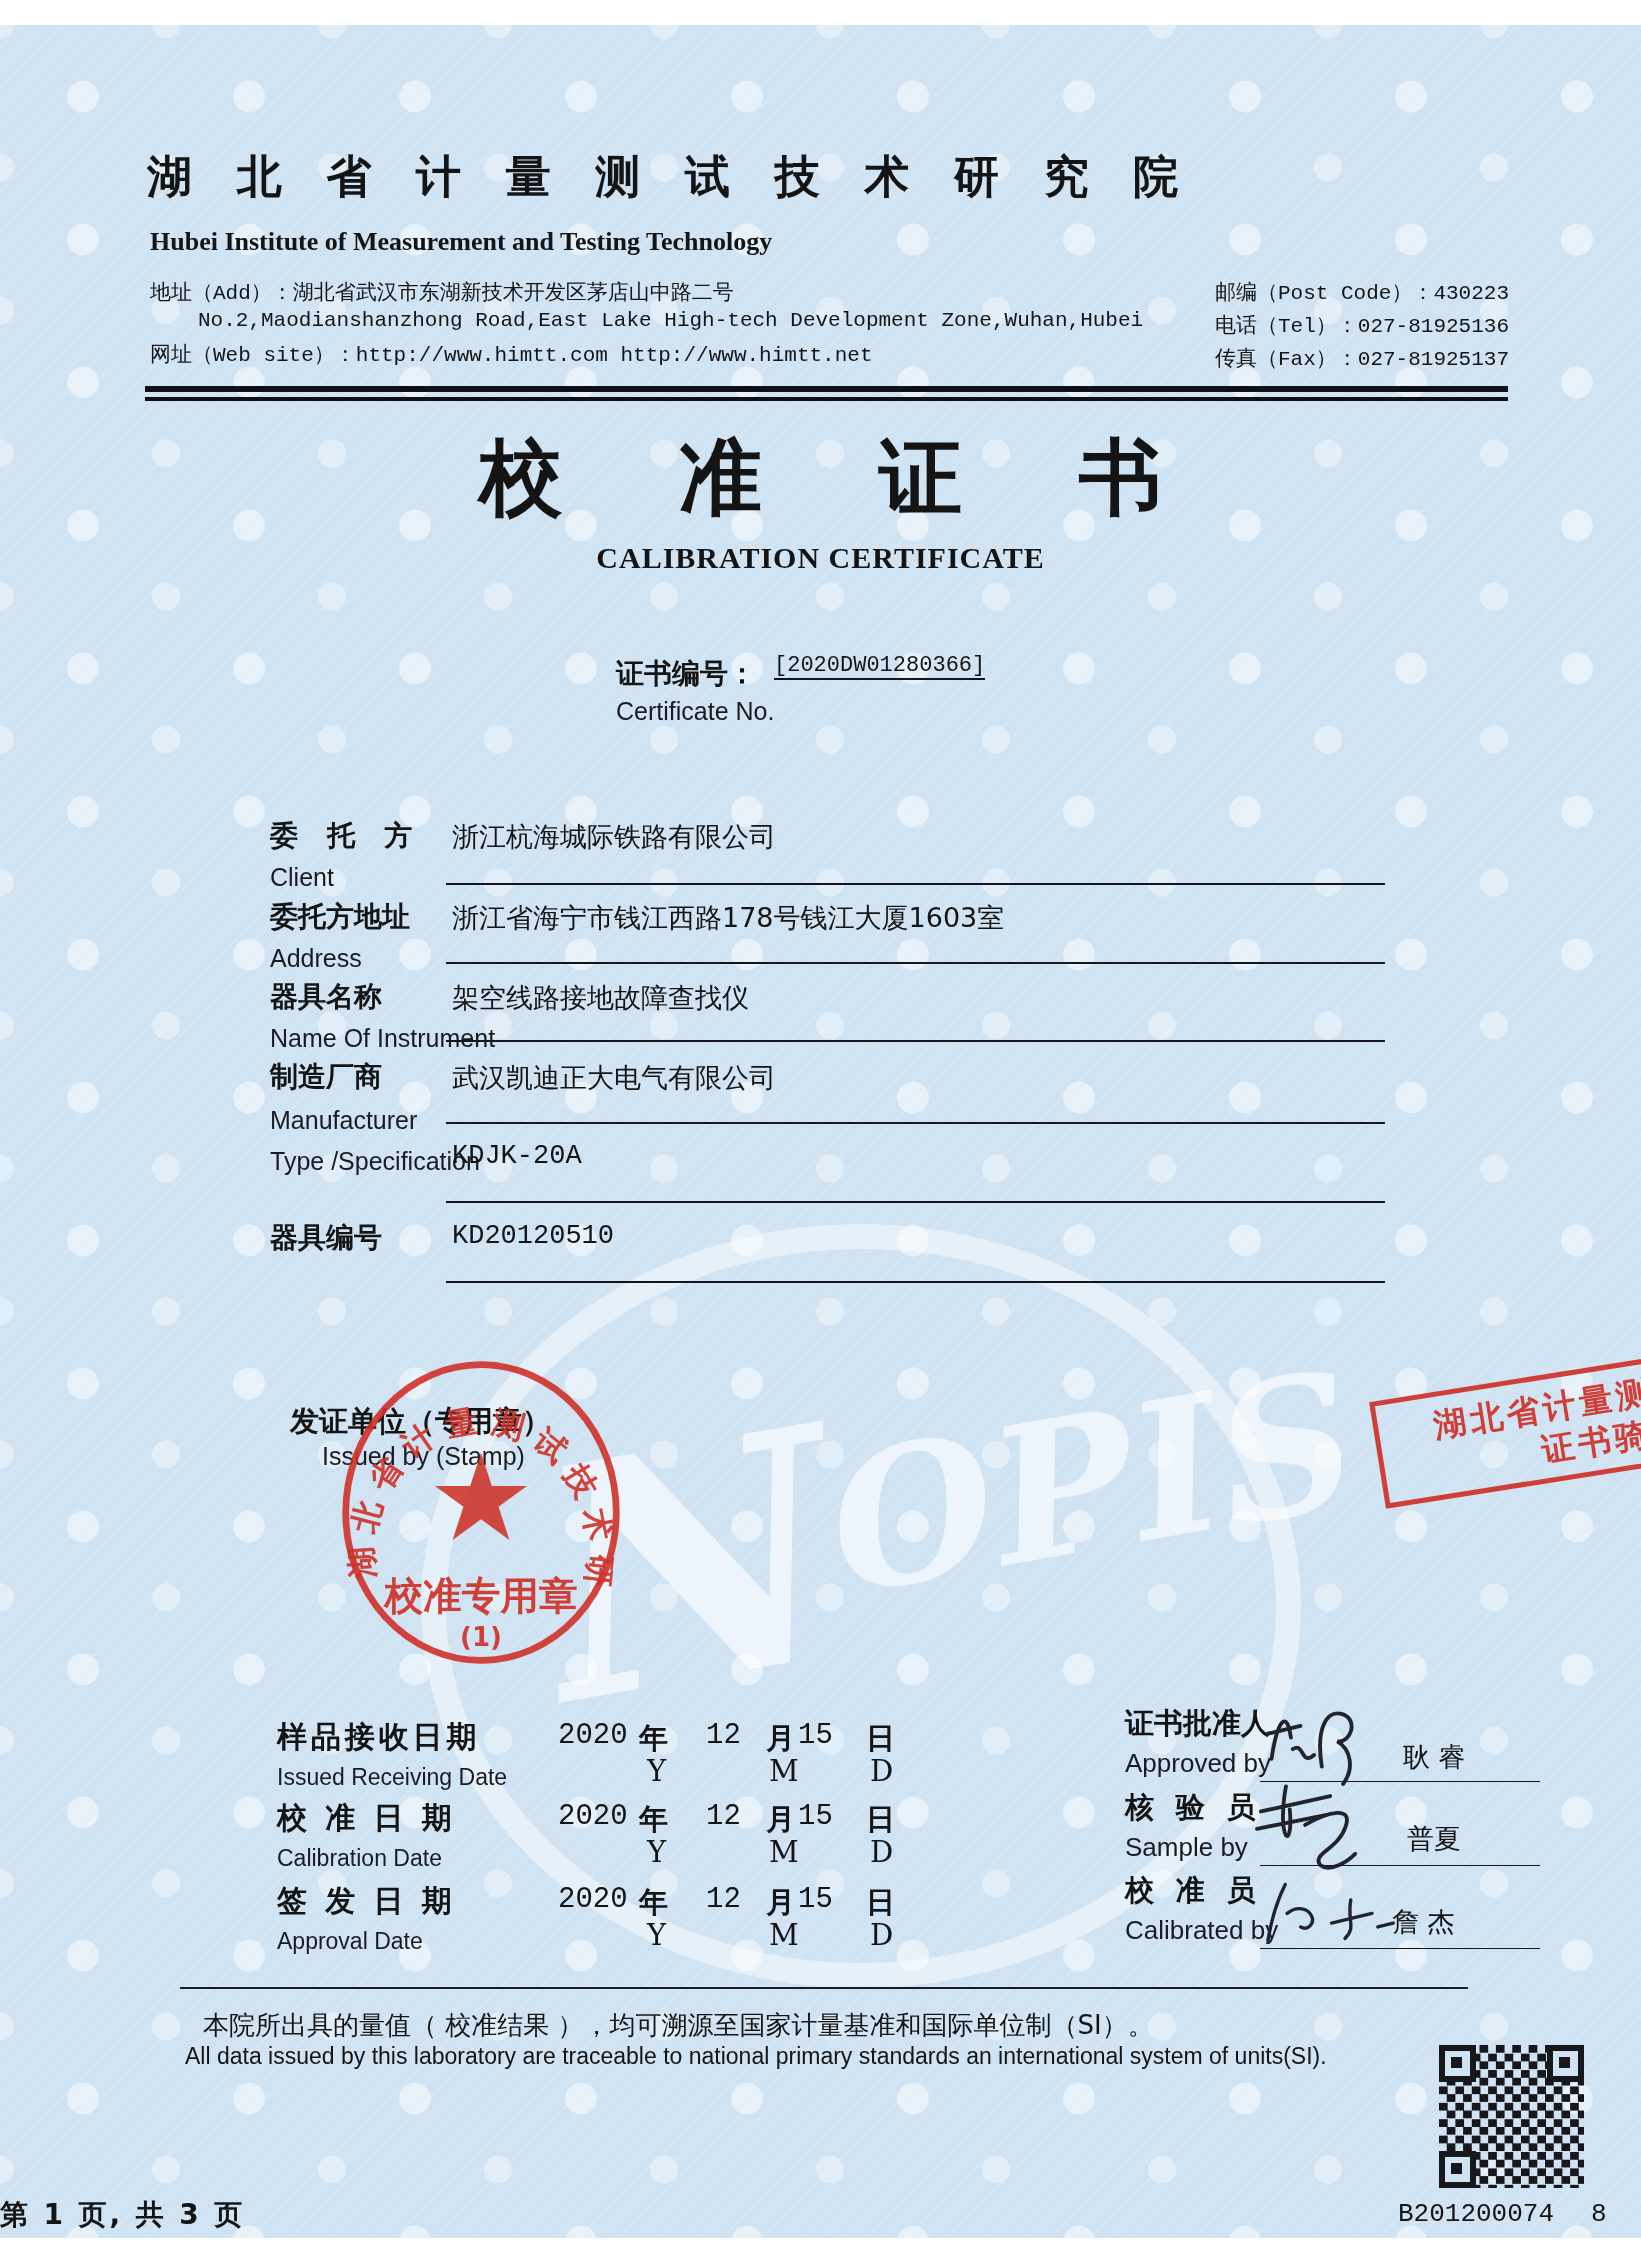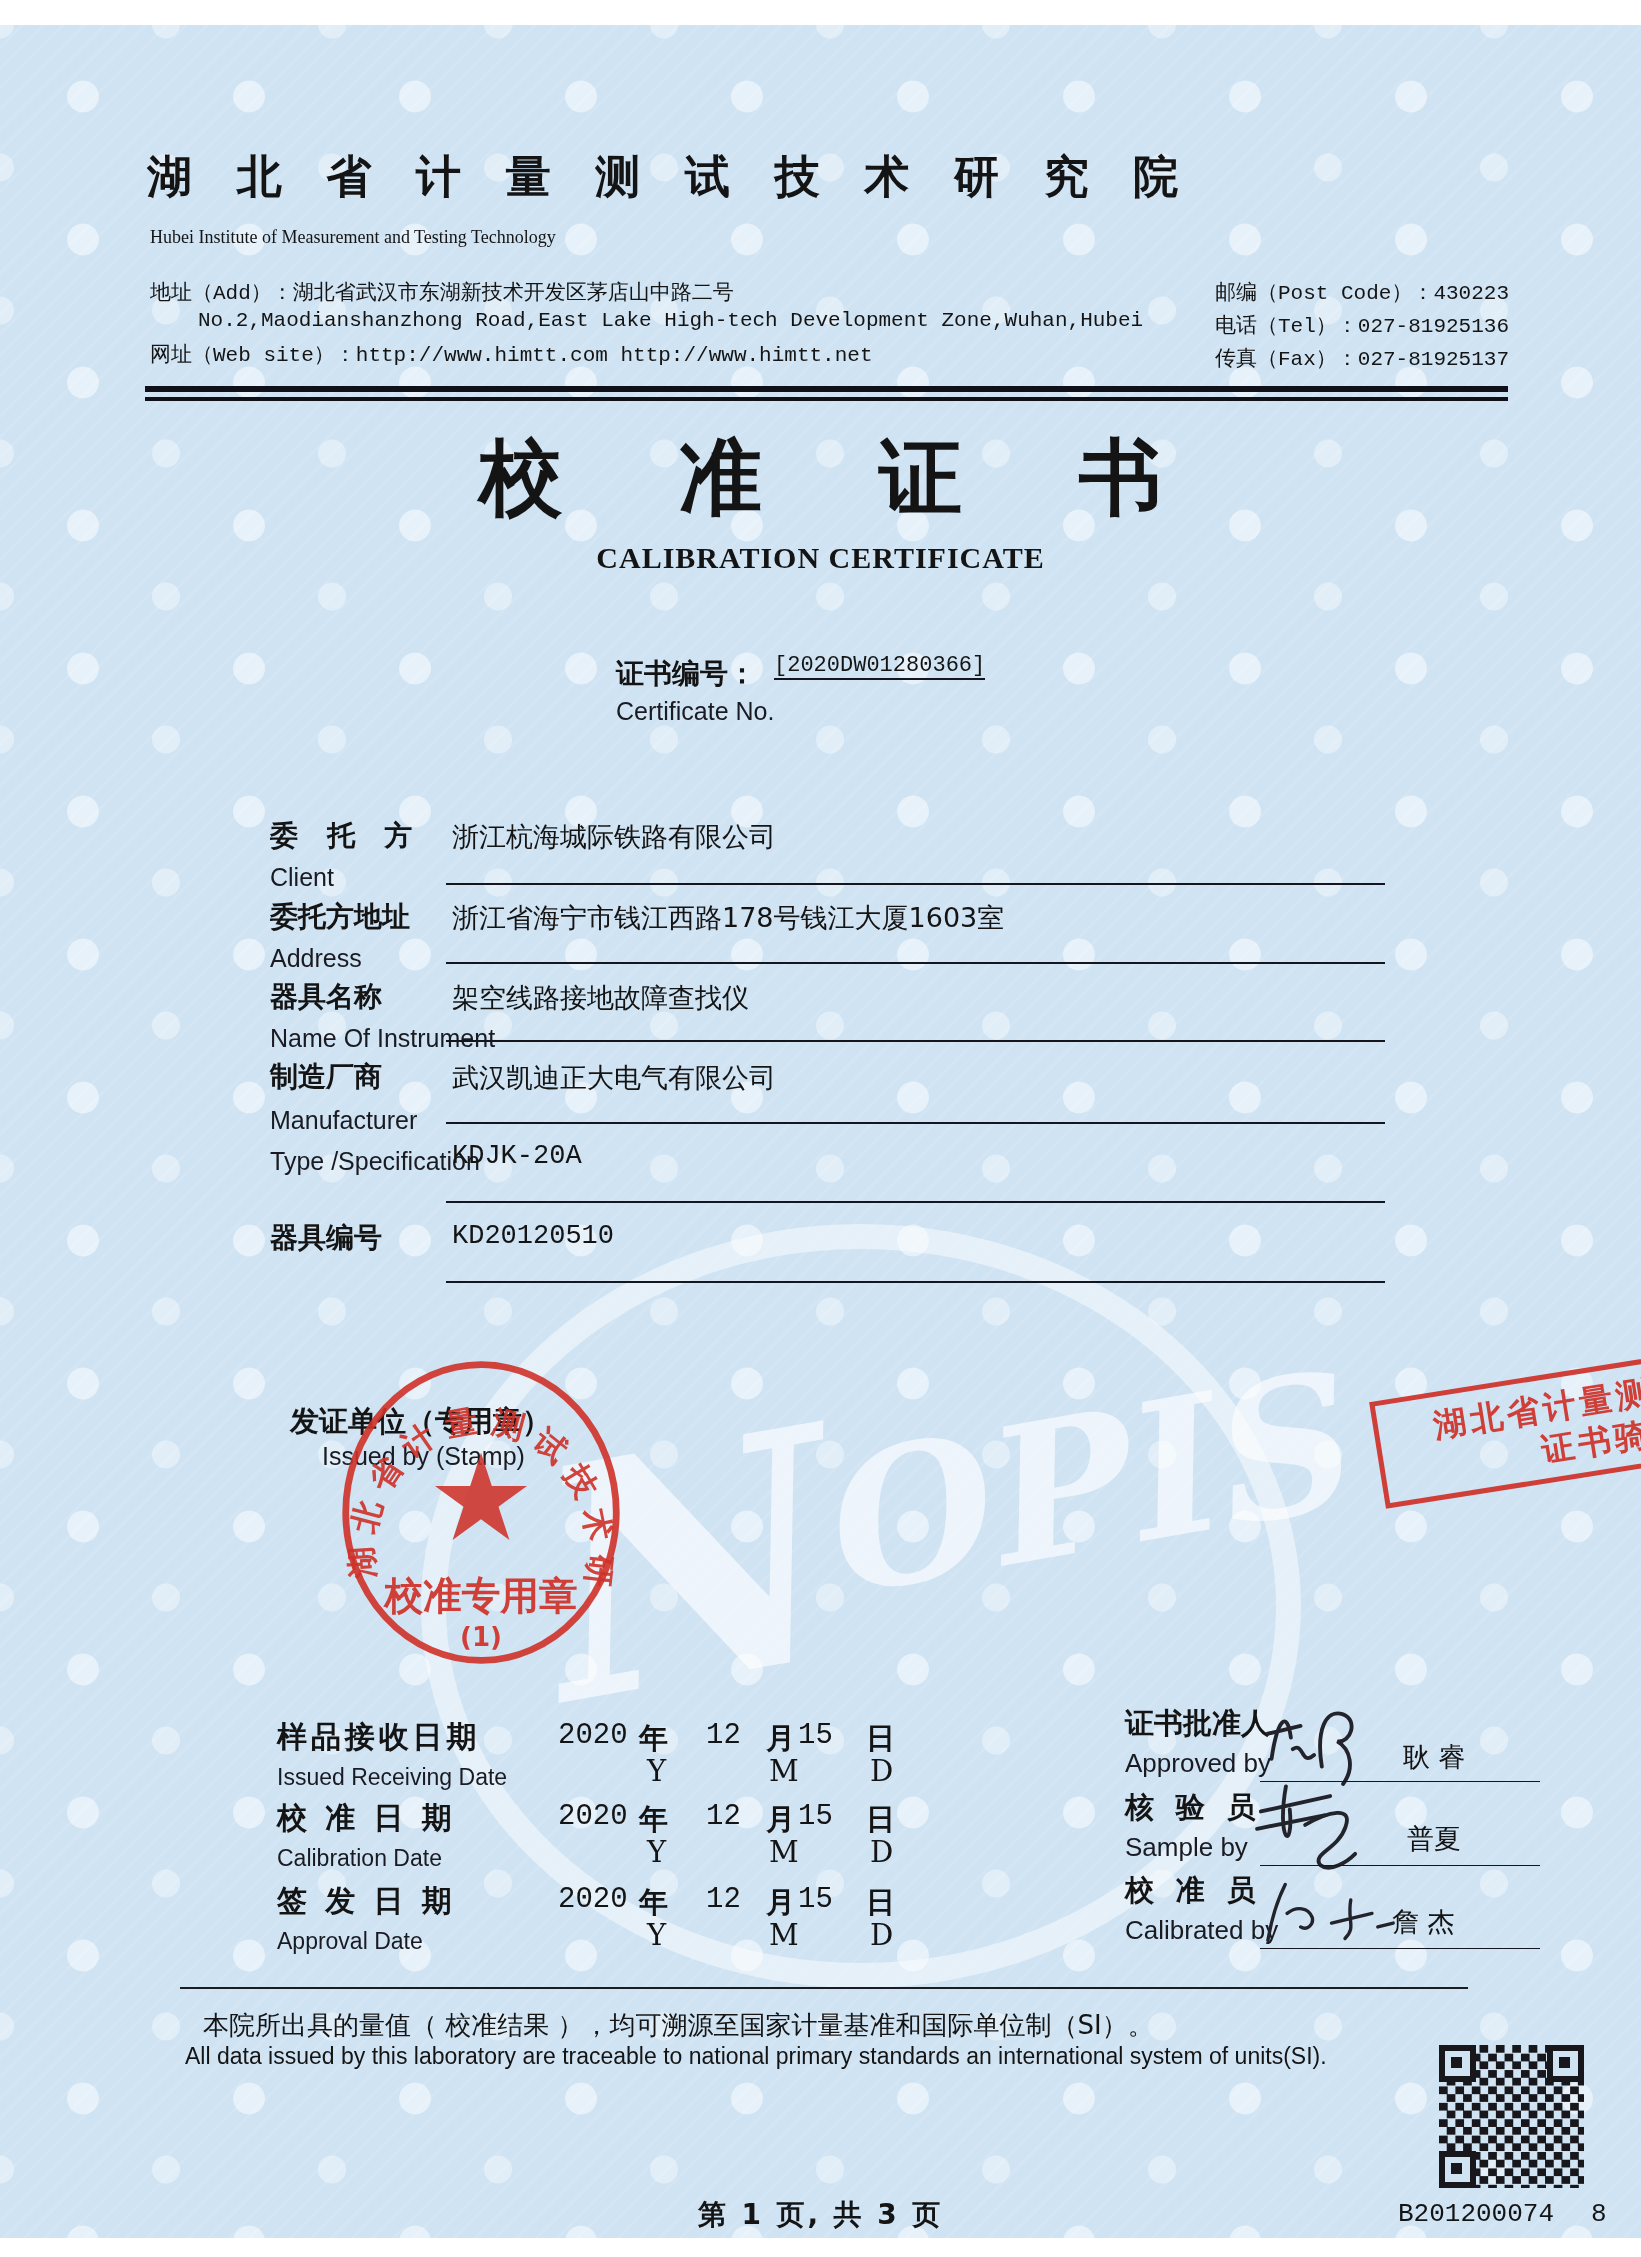--- a/index.html
+++ b/index.html
@@ -10,21 +10,21 @@
         background-image:
           radial-gradient(circle, rgba(255,255,255,0.50) 0 15.4px, rgba(255,255,255,0) 16.4px),
           radial-gradient(circle, rgba(255,255,255,0.38) 0 13.5px, rgba(255,255,255,0) 14.5px),
           repeating-linear-gradient(135deg, rgba(255,255,255,0.10) 0 2.9px, rgba(255,255,255,0) 2.9px 14.5px);
         background-size:166px 143px,166px 143px,auto;
         background-position:0 0,83px 71px,0 0;}
   .abs{position:absolute;}
   .cn{font-family:"DejaVu Sans","Liberation Sans",sans-serif;}
   .mono{font-family:"Liberation Mono","DejaVu Sans Mono",monospace;}
   .inst-cn{font-size:45px;font-weight:bold;letter-spacing:14.5px;white-space:nowrap;}
-  .inst-en{font-size:18px;font-weight:normal;font-family:"Liberation Serif","DejaVu Serif",serif;}
+  .inst-en{font-size:26px;font-weight:bold;font-family:"Liberation Serif","DejaVu Serif",serif;}
   .addr{font-size:21px;white-space:nowrap;font-family:"Liberation Mono","DejaVu Sans Mono",monospace;}
   .rule2{height:4.8px;border-top:6.8px solid #101018;border-bottom:4.8px solid #101018;}
   .doc-title{font-size:83px;font-weight:bold;letter-spacing:44px;font-family:"DejaVu Serif","Liberation Serif",serif;white-space:nowrap;}
   .doc-title-en{font-size:30px;font-weight:bold;font-family:"Liberation Serif","DejaVu Serif",serif;letter-spacing:1px;}
   .lbl-cn{font-size:28px;font-weight:bold;white-space:nowrap;}
   .lbl-en{font-size:25px;color:#1a1a22;white-space:nowrap;font-family:"Liberation Sans","DejaVu Sans",sans-serif;}
   .fval{font-size:27px;white-space:nowrap;}
   .u-line{border-bottom:2.9px solid #15151d;}
   .seam{border:5.8px solid #cf3128;color:#cf3128;transform:rotate(-9deg);
         font-weight:bold;text-align:center;line-height:1.25;letter-spacing:3.9px;
@@ -203,17 +203,17 @@
   <div class="abs" style="left:180px;top:1987px;width:1288px;border-top:2.9px solid #1b1b22;"></div>
   <div class="abs stmt-cn" style="left:203px;top:2008px;">本院所出具的量值（ 校准结果 ），均可溯源至国家计量基准和国际单位制（SI）。</div>
   <div class="abs stmt-en" style="left:185px;top:2043px;">All data issued by this laboratory are traceable to national primary standards an international system of units(SI).</div>
 
   <div class="abs qr" style="left:1439px;top:2045px;width:145px;height:143px;">
     <div class="finder" style="left:0;top:0;"></div>
     <div class="finder" style="right:0;top:0;"></div>
     <div class="finder" style="left:0;bottom:0;"></div>
   </div>
 
-  <div class="abs lbl-cn" style="left:0;top:2196px;width:1641px;text-align:center;font-size:28px;letter-spacing:2.9px;">第 1 页, 共 3 页</div>
+  <div class="abs lbl-cn" style="left:0;top:2196px;width:1641px;text-align:left;font-size:28px;letter-spacing:2.9px;">第 1 页, 共 3 页</div>
   <div class="abs mono" style="left:1398px;top:2199px;font-size:26px;">B201200074</div>
   <div class="abs mono" style="left:1591px;top:2199px;font-size:26px;">8</div>
 </div>
 
 
 </body></html>

